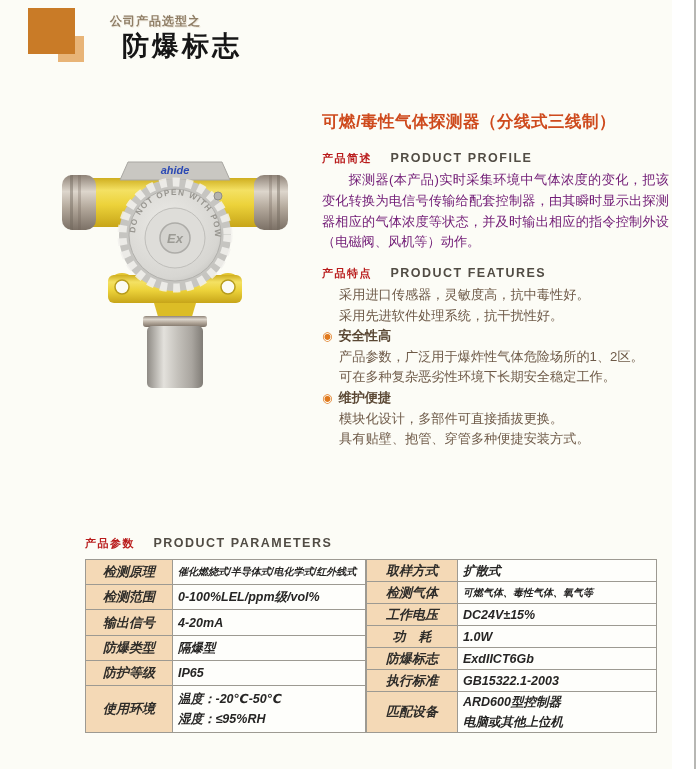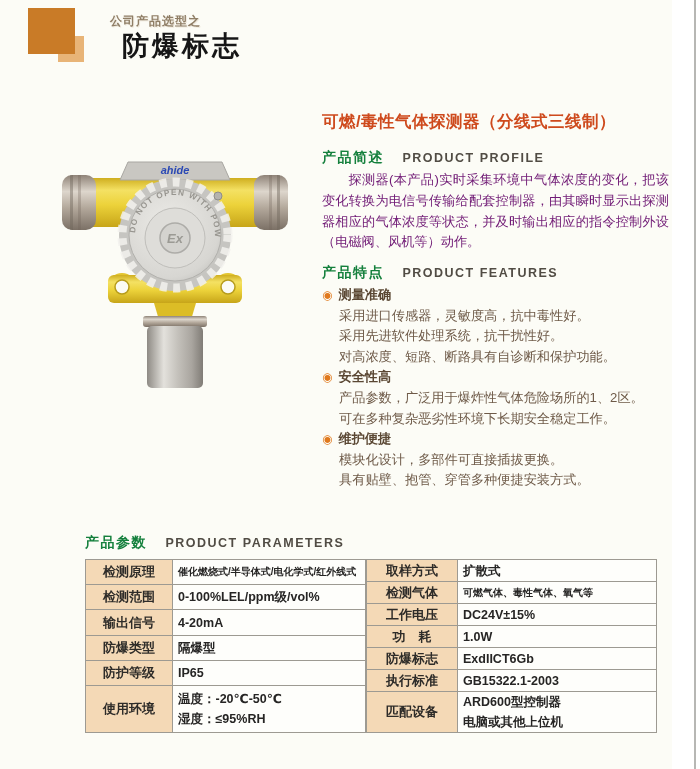--- a/index.html
+++ b/index.html
@@ -14,34 +14,34 @@
   
   .sq-dark{position:absolute;left:28px;top:8px;width:47px;height:46px;background:#c97b27;z-index:2;}
   .sq-light{position:absolute;left:58px;top:36px;width:26px;height:26px;background:#e8b477;z-index:1;}
   .brand-line{position:absolute;left:110px;top:13px;font-size:12px;font-weight:bold;color:#8f7e66;
     letter-spacing:1px;text-shadow:1px 1px 0 #efe9dd;}
   .page-title{position:absolute;left:122px;top:28px;font-size:27px;font-weight:bold;color:#161616;letter-spacing:3px;}
 
   
   .headline{position:absolute;left:322px;top:111px;width:350px;font-size:16.5px;font-weight:bold;color:#ce4a1d;letter-spacing:.5px;}
   .sec-head{position:absolute;white-space:nowrap;}
-  .sec-head .cn{font-size:14px;font-weight:bold;color:#15803d;letter-spacing:1.5px;text-align:right;}
+  .sec-head .cn{font-size:11px;font-weight:bold;color:#b91c1c;letter-spacing:1.5px;text-align:right;}
   .sec-head .en{font-size:12.5px;font-weight:bold;color:#514c44;letter-spacing:1.5px;margin-left:14px;}
   .profile-head{left:322px;top:148px;}
   .profile-body{position:absolute;left:322px;top:170px;width:347px;font-size:13.2px;line-height:20.8px;
     color:#701a75;text-indent:2em;text-align:justify;}
   .features-head{left:322px;top:263px;}
   .features-list{position:absolute;left:322px;top:285px;width:348px;}
   .feat-title{font-size:13.2px;font-weight:bold;color:#5a4733;line-height:20.6px;}
   .feat-title .bullet{color:#e0791d;font-size:12px;margin-right:6px;font-weight:normal;}
   .feat-line{font-size:13.2px;color:#6e5a48;line-height:20.6px;padding-left:17px;}
 
   
   .params-head{left:85px;top:533px;}
-  .params-wrap{position:absolute;left:85px;top:559px;display:flex;}
+  .params-wrap{position:absolute;left:85px;top:559px;display:flex;font-style:italic;}
   table.ptab{border-collapse:collapse;table-layout:fixed;}
   table.ptab td{border:1px solid #9d9a92;height:21px;padding:0 5px;vertical-align:middle;}
   td.p-label{background:#f4d9b6;text-align:center;font-size:13px;font-weight:bold;color:#2e2c29;padding:0 2px;}
   td.p-value{background:#fefefb;font-size:12.5px;font-weight:bold;color:#262524;}
   td.p-value.small{font-size:10px;}
   td.p-value div{line-height:20px;white-space:nowrap;}
   .t-left td.p-label{width:76px;} .t-left td.p-value{width:182px;}
   .t-right td.p-label{width:80px;} .t-right td.p-value{width:188px;}
 
   
@@ -128,24 +128,22 @@
     <span class="cn">产品简述</span>
     <span class="en">PRODUCT PROFILE</span>
   </div>
   <div class="profile-body">探测器(本产品)实时采集环境中气体浓度的变化，把该变化转换为电信号传输给配套控制器，由其瞬时显示出探测器相应的气体浓度等状态，并及时输出相应的指令控制外设（电磁阀、风机等）动作。</div>
 
   <div class="sec-head features-head">
     <span class="cn">产品特点</span>
     <span class="en">PRODUCT FEATURES</span>
   </div>
   <div class="features-list" id="features-list">
-      <div class="feat-title"><span class="bullet">◉</span><span>测量准确</span></div>
       <div class="feat-line">采用进口传感器，灵敏度高，抗中毒性好。</div>
       <div class="feat-line">采用先进软件处理系统，抗干扰性好。</div>
-      <div class="feat-line">对高浓度、短路、断路具有自诊断和保护功能。</div>
       <div class="feat-title"><span class="bullet">◉</span><span>安全性高</span></div>
       <div class="feat-line">产品参数，广泛用于爆炸性气体危险场所的1、2区。</div>
       <div class="feat-line">可在多种复杂恶劣性环境下长期安全稳定工作。</div>
       <div class="feat-title"><span class="bullet">◉</span><span>维护便捷</span></div>
       <div class="feat-line">模块化设计，多部件可直接插拔更换。</div>
       <div class="feat-line">具有贴壁、抱管、穿管多种便捷安装方式。</div>
     </div>
 
   <div class="sec-head params-head">
     <span class="cn">产品参数</span>

